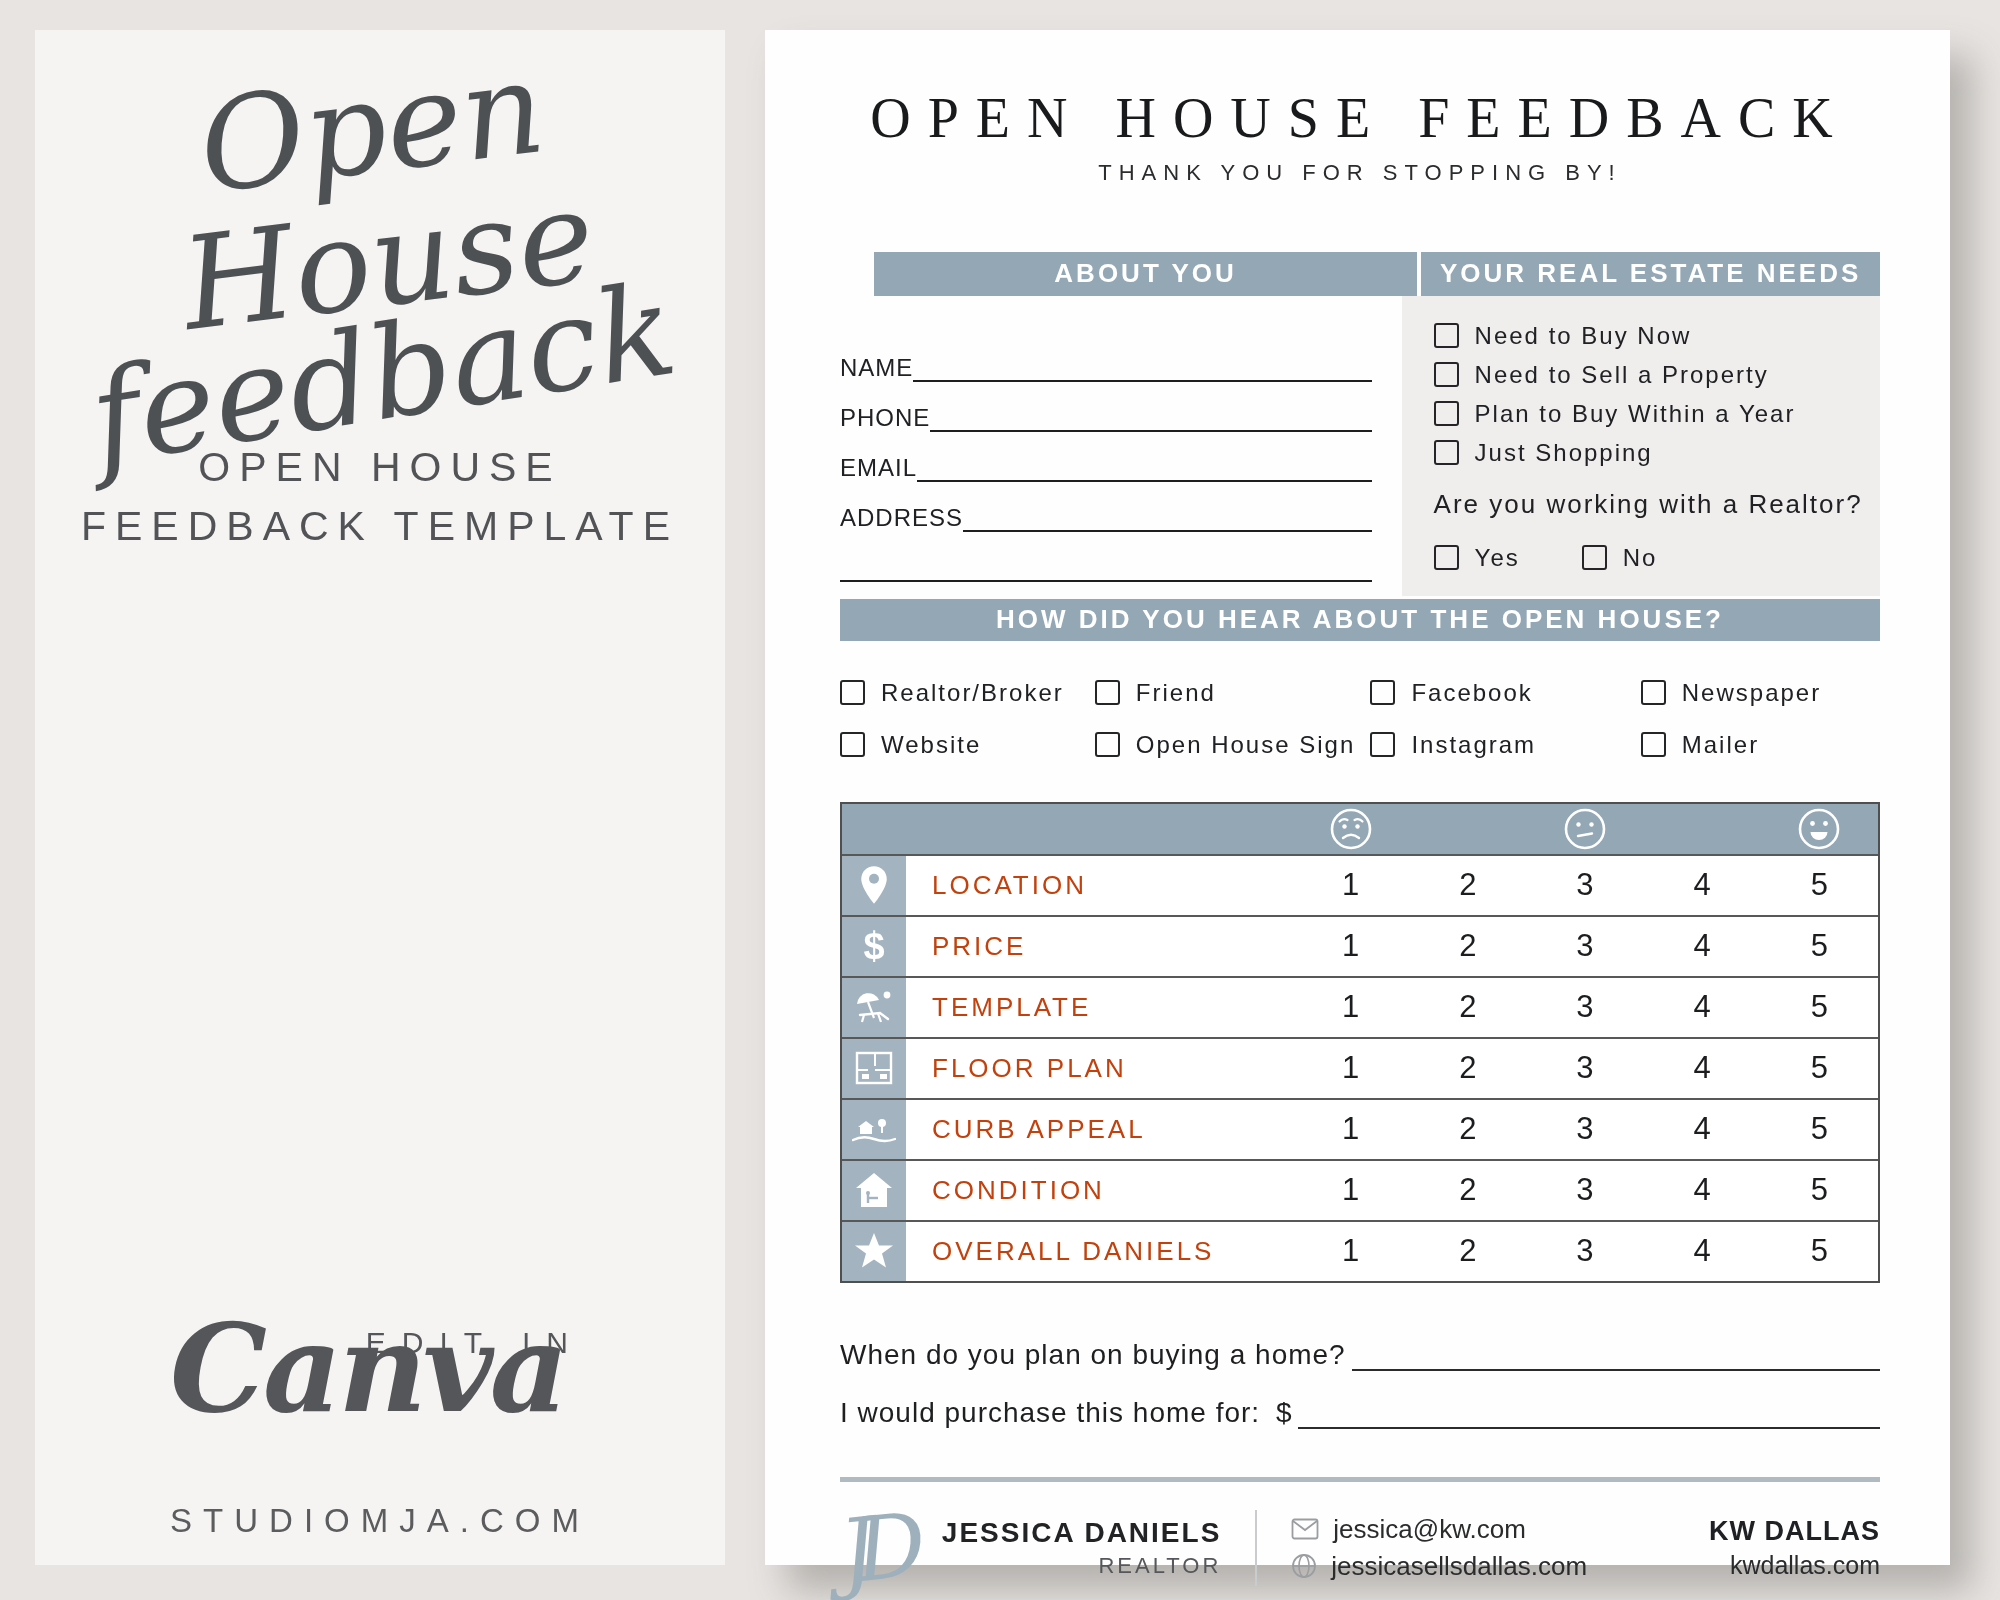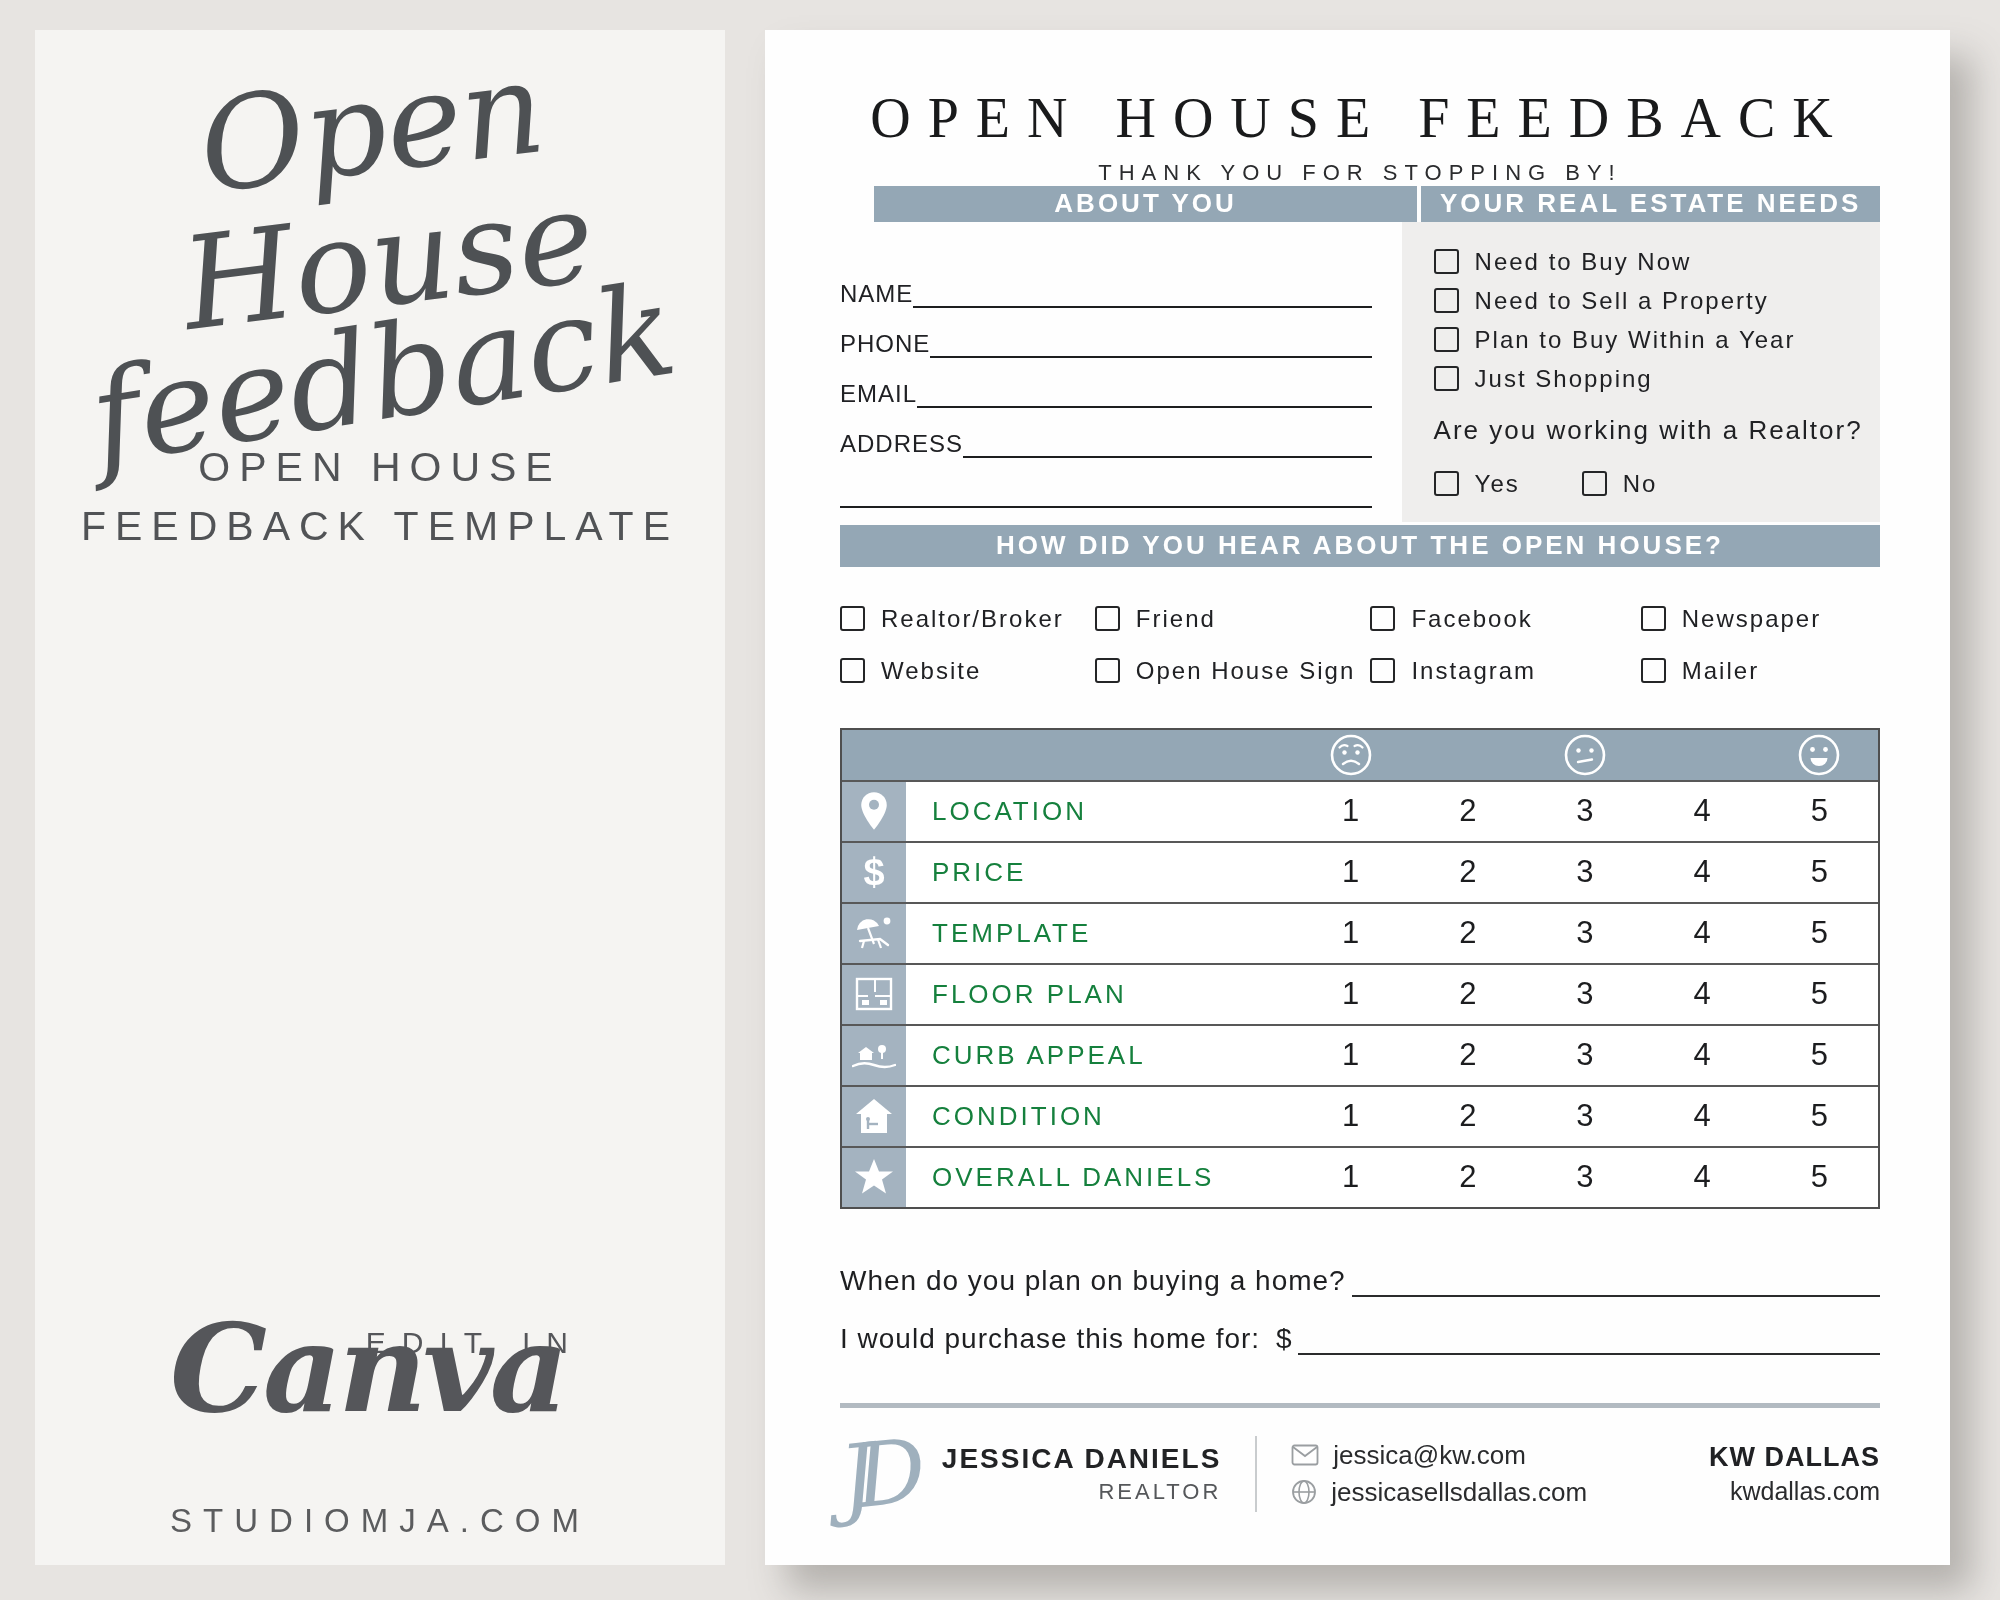--- a/index.html
+++ b/index.html
@@ -22,21 +22,21 @@
                font-size:33px;letter-spacing:11px;color:#5b5c5e;}
 
   
   .form-card{position:absolute;left:765px;top:30px;width:1185px;height:1535px;background:#fefefe;
              box-shadow:22px 26px 34px rgba(90,85,80,.35);box-sizing:border-box;
              padding:58px 70px 0 75px;}
   .form-title{font-family:"Liberation Serif",serif;font-size:56px;letter-spacing:17px;
               text-align:center;font-weight:500;color:#191a1b;line-height:1.1;}
   .form-subtitle{text-align:center;font-size:22px;letter-spacing:7px;color:#2b2c2e;margin-top:10px;}
 
-  .bar-row{display:flex;height:36px;padding-left:34px;}
+  .bar-row{display:flex;margin-top:66px;height:44px;padding-left:34px;}
   .bar{background:#94a7b5;color:#ffffff;display:flex;align-items:center;justify-content:center;
        font-size:26px;font-weight:700;letter-spacing:3px;}
   .bar-left{width:54%;margin-right:4px;}
   .bar-right{flex:1;}
   .bar-full{background:#94a7b5;color:#fff;height:42px;display:flex;align-items:center;justify-content:center;
             font-size:26px;font-weight:700;letter-spacing:3px;margin-top:3px;}
 
   .two-col{display:flex;min-height:300px;}
   .fields-col{width:54%;box-sizing:border-box;padding:36px 30px 0 0;}
   .field-row{display:flex;align-items:flex-end;height:50px;}
@@ -55,21 +55,21 @@
 
   .hear-grid{display:grid;grid-template-columns:24.5% 26.5% 26% 23%;margin-top:38px;row-gap:13px;}
 
   
   .rate-table{margin-top:32px;border:2px solid #4f4f4f;}
   .rgrid{display:grid;grid-template-columns:64px 386px repeat(5,1fr);}
   .rate-header{background:#94a7b5;height:50px;align-items:center;}
   .emoji-cell{display:flex;align-items:center;justify-content:center;}
   .rate-row{height:59px;border-top:2px solid #585858;background:#ffffff;align-items:center;}
   .icon-cell{background:#a4b3c0;height:100%;display:flex;align-items:center;justify-content:center;}
-  .row-label{font-size:26px;letter-spacing:3px;color:#15803d;padding-left:26px;font-weight:500;}
+  .row-label{font-size:26px;letter-spacing:3px;color:#c2410c;padding-left:26px;font-weight:500;}
   .num-cell{text-align:center;font-size:31px;color:#1c1d1f;}
 
   
   .q-row{display:flex;align-items:flex-end;margin-top:46px;height:42px;}
   .q-row.second{margin-top:16px;}
   .q-label{font-size:28px;letter-spacing:1px;color:#1e1f21;white-space:nowrap;}
   .q-prefix{font-size:28px;margin-left:16px;}
   .q-line{flex:1;border-bottom:2px solid #2a2b2c;height:30px;margin-left:6px;}
 
   .foot-divider{margin-top:48px;height:5px;background:#b2bac1;}

